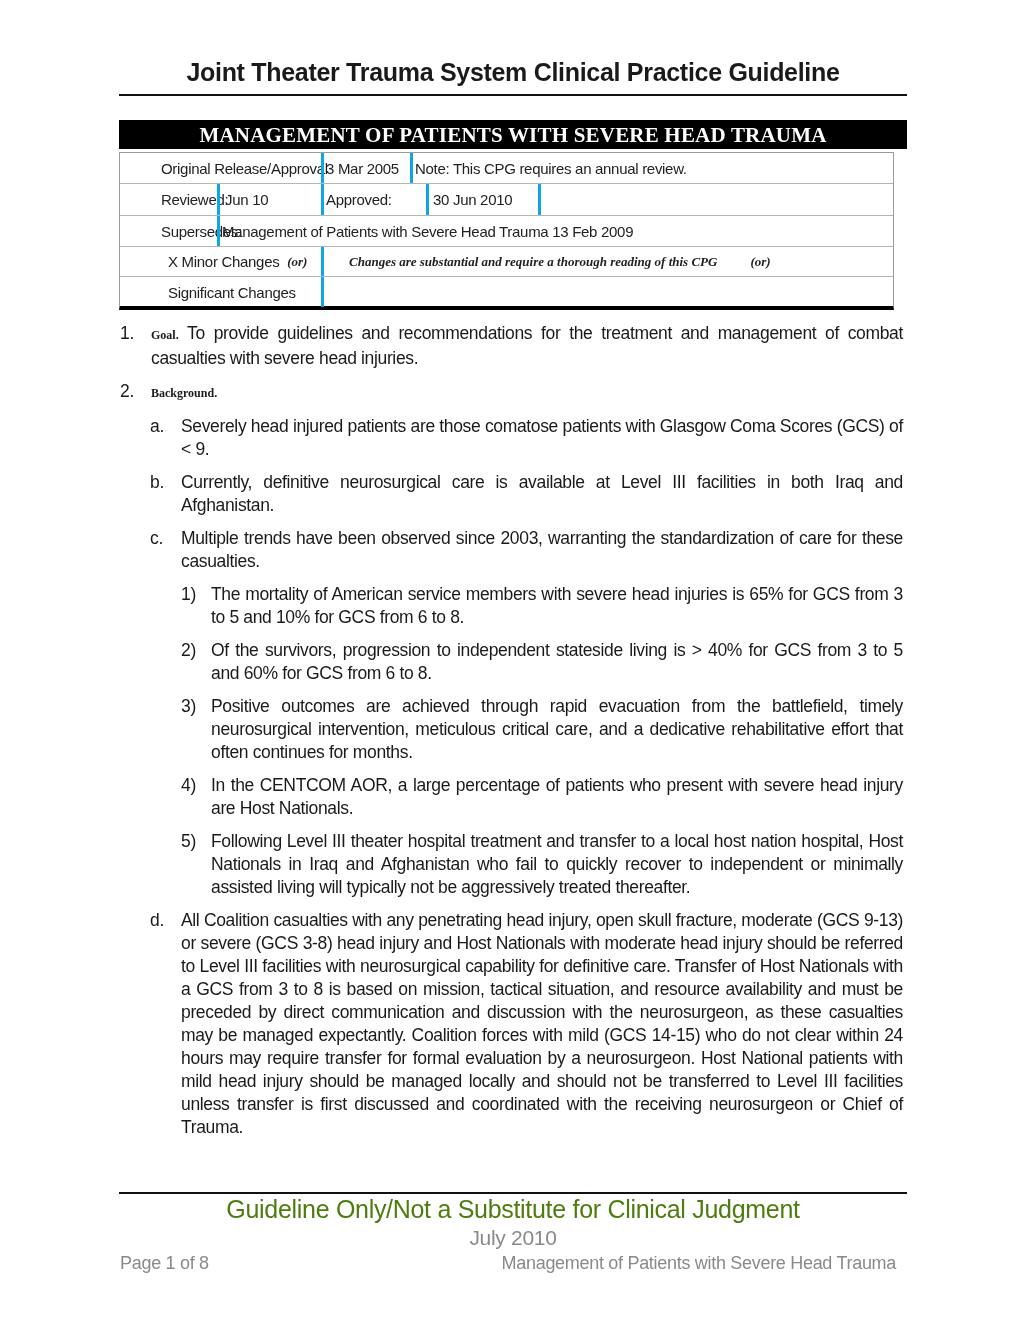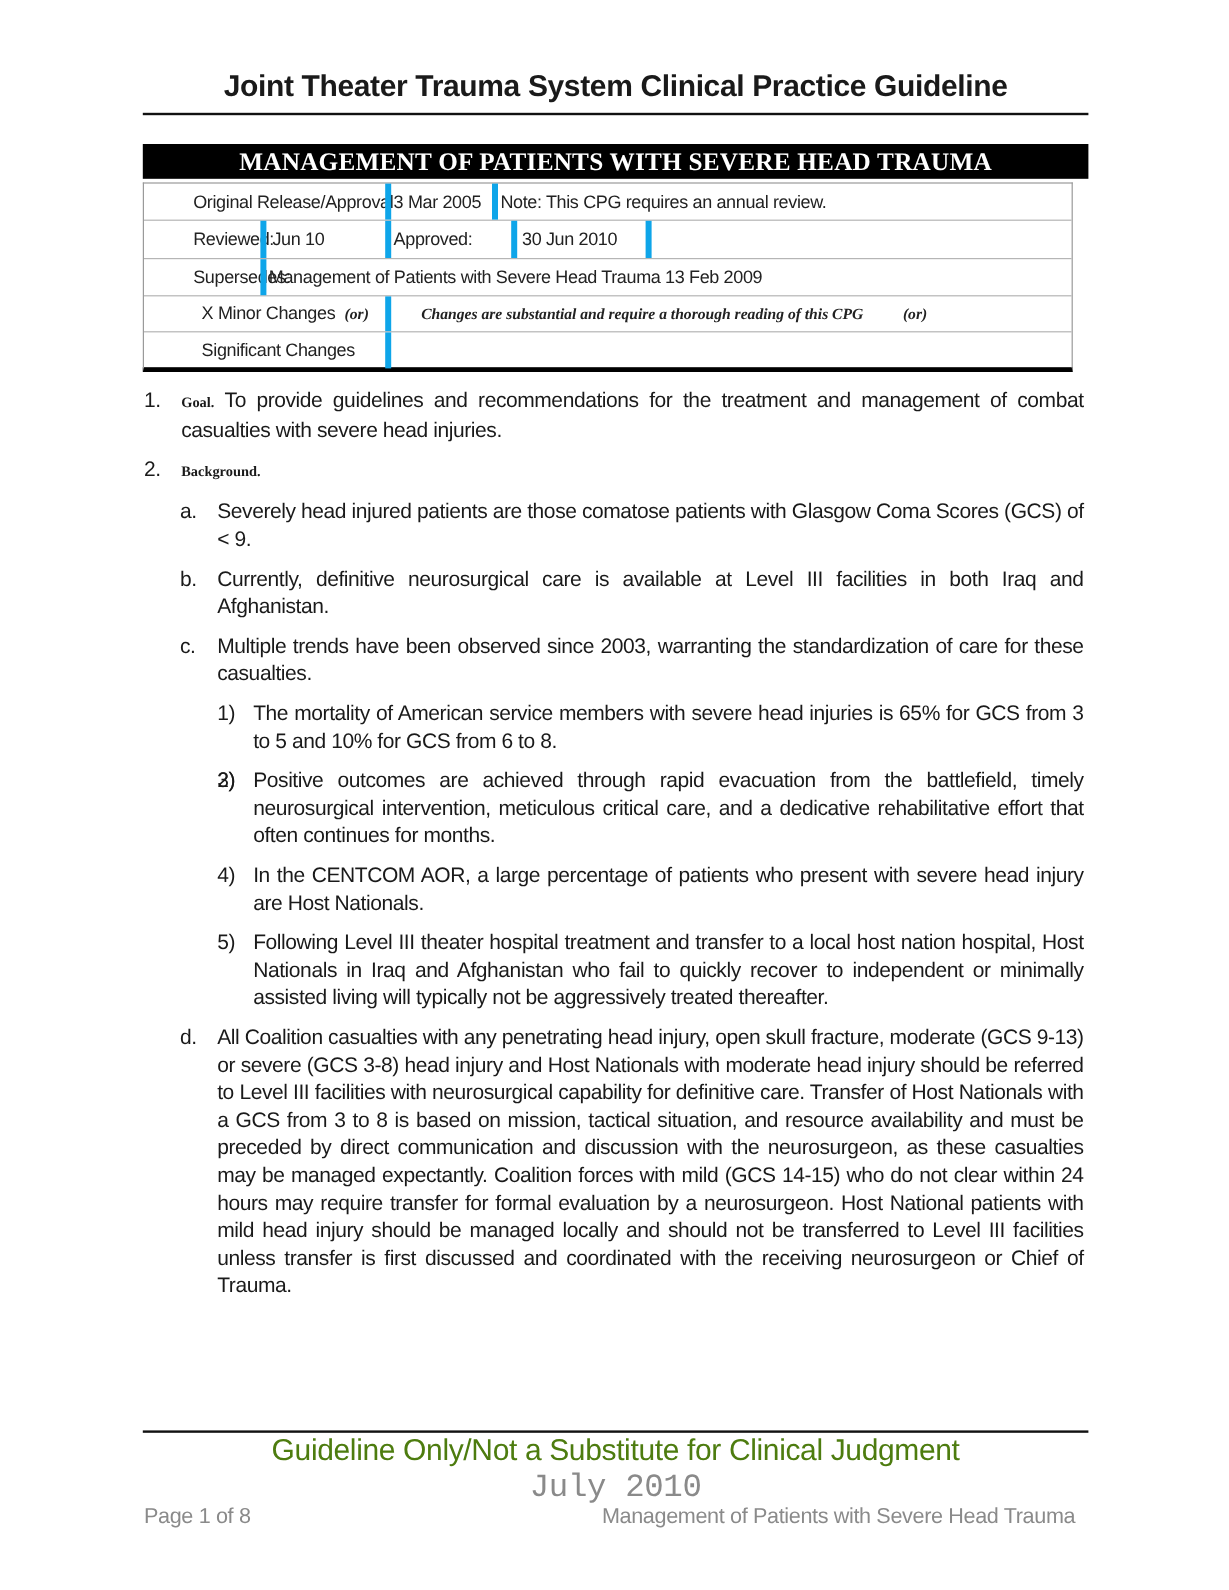--- a/index.html
+++ b/index.html
@@ -2,36 +2,36 @@
 <html><head>
 <meta charset="utf-8">
 <style>
   html, body { margin:0; padding:0; background:#ffffff; }
   body { width:1024px; height:1325px; position:relative; overflow:hidden; font-family:"Liberation Sans", sans-serif; color:#1a1a1a; }
   .page-header { position:absolute; left:120px; top:58px; width:786px; text-align:center; font-size:25px; letter-spacing:-0.3px; color:#1a1a1a;font-weight:bold; }
   .header-rule { position:absolute; left:119px; top:94px; width:788px; height:2px; background:#111; }
   .title-bar { position:absolute; left:119px; top:120px; width:788px; height:29px; background:#000; color:#fff; font-family:"Liberation Serif", serif; font-weight:bold; font-size:21px; text-align:center; line-height:30px; letter-spacing:0.2px; }
   .meta-table { position:absolute; left:119px; top:152px; width:775px; height:158px; border:1px solid #9a9a9a; border-bottom:4px solid #000; box-sizing:border-box; font-size:15px; color:#222; }
   .row { position:absolute; left:0; width:100%; border-bottom:1px solid #b5b5b5; box-sizing:border-box; }
-  .cell { position:absolute; top:0; height:100%; box-sizing:border-box; border-left:5px solid #0ea5e9; padding-left:2px; display:flex; align-items:center; white-space:nowrap; letter-spacing:-0.3px; }
+  .cell { position:absolute; top:0; height:100%; box-sizing:border-box; border-left:3px solid #0ea5e9; padding-left:2px; display:flex; align-items:center; white-space:nowrap; letter-spacing:-0.3px; }
   .cell.first { border-left:none;margin-left:39px; }
   .ital { font-family:"Liberation Serif", serif; font-style:italic; font-weight:bold; font-size:13px; letter-spacing:0;text-align:right; }
   .content { position:absolute; left:120px; top:322px; width:783px; font-size:17.5px; line-height:23px; color:#1a1a1a; letter-spacing:-0.35px; }
   .item { position:relative; text-align:justify; }
   .marker { position:absolute; top:0; }
   .lvl1 { padding-left:31px; }
   .lvl1 > .marker { left:0; }
   .lvl2 { padding-left:61px; }
   .lvl2 > .marker { left:30px; }
   .lvl3 { padding-left:91px; }
   .lvl3 > .marker { left:61px; }
   .b { font-family:"Liberation Serif", serif; font-weight:bold; font-size:12px; letter-spacing:0; }
   .footer-rule { position:absolute; left:119px; top:1192px; width:788px; height:2px; background:#111; }
   .footer-main { position:absolute; left:120px; top:1195px; width:786px; text-align:center; font-size:25px; letter-spacing:-0.3px; color:#4d7c0f; }
-  .footer-date { position:absolute; left:120px; top:1226px; width:786px; text-align:center; font-size:27px; color:#8a8a8a; letter-spacing:-0.3px;font-family:Liberation Mono, monospace; }
+  .footer-date { position:absolute; left:120px; top:1226px; width:786px; text-align:center; font-size:21px; color:#8a8a8a; letter-spacing:-0.3px; }
   .footer-page { position:absolute; left:120px; top:1253px; font-size:18px; color:#8a8a8a; letter-spacing:-0.3px; }
   .footer-doc { position:absolute; right:128px; top:1253px; font-size:18px; color:#8a8a8a; letter-spacing:-0.3px; }
 </style>
 </head>
 <body>
 
 <div class="page-header">Joint Theater Trauma System Clinical Practice Guideline</div>
 <div class="header-rule"></div>
 
 <div class="title-bar">MANAGEMENT OF PATIENTS WITH SEVERE HEAD TRAUMA</div>
@@ -91,20 +91,21 @@
     <span class="marker">c.</span>
     <span>Multiple trends have been observed since 2003, warranting the standardization of care for these casualties.</span>
   </div>
 
   <div class="item lvl3" style="margin-bottom:10px;">
     <span class="marker">1)</span>
     <span>The mortality of American service members with severe head injuries is 65% for GCS from 3 to 5 and 10% for GCS from 6 to 8.</span>
   </div>
   <div class="item lvl3" style="margin-bottom:10px;">
     <span class="marker">2)</span>
+    <span>Of the survivors, progression to independent stateside living is &gt; 40% for GCS from 3 to 5 and 60% for GCS from 6 to 8.</span>
   </div>
   <div class="item lvl3" style="margin-bottom:10px;">
     <span class="marker">3)</span>
     <span>Positive outcomes are achieved through rapid evacuation from the battlefield, timely neurosurgical intervention, meticulous critical care, and a dedicative rehabilitative effort that often continues for months.</span>
   </div>
   <div class="item lvl3" style="margin-bottom:10px;">
     <span class="marker">4)</span>
     <span>In the CENTCOM AOR, a large percentage of patients who present with severe head injury are Host Nationals.</span>
   </div>
   <div class="item lvl3" style="margin-bottom:10px;">

